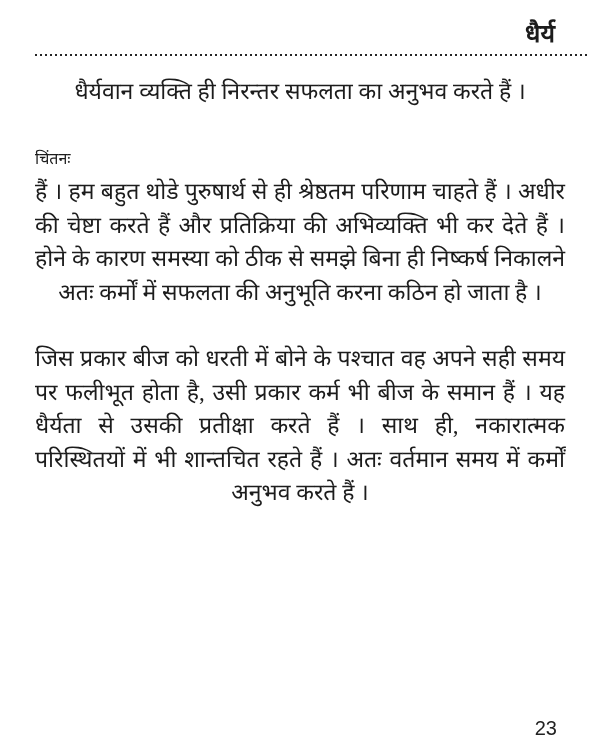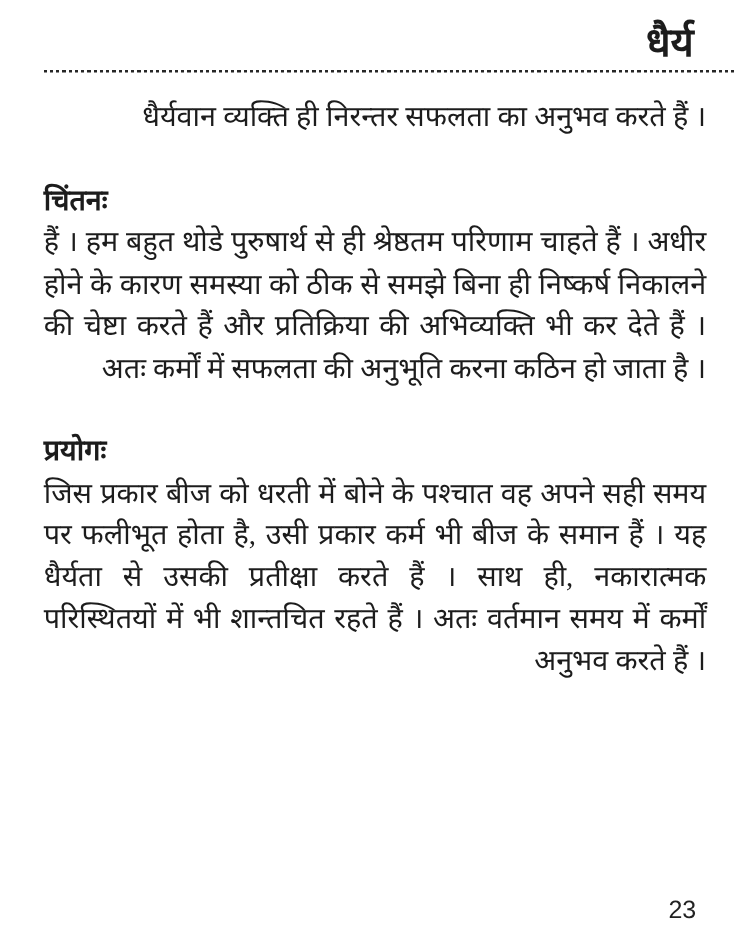--- a/index.html
+++ b/index.html
@@ -15,51 +15,51 @@
     color: #1c1c1c;
     font-family: "Liberation Serif", "DejaVu Sans", sans-serif;
     box-sizing: border-box;
     overflow: hidden;
   }
   .page-header {
     padding: 20px 45px 6px 35px;
     text-align: right;
   }
   .chapter-title {
-    font-size: 32px;
+    font-size: 25px;
     font-weight: 600;
     line-height: 28px;
   }
   .dashed-divider {
     margin: 0 12px 0 35px;
     height: 2px;
     background: repeating-linear-gradient(90deg, #262626 0 2.5px, transparent 2.5px 5px);
   }
   .content {
     padding: 19px 35px 0 35px;
   }
   .block {
     margin: 0 0 33px 0;
   }
   .line {
     font-size: 23px;
     line-height: 33.5px;
     font-weight: 500;
     white-space: nowrap;
-    text-align: right;
+    text-align: center;
   }
   .line.j {
     white-space: normal;
     text-align: justify;
     text-align-last: justify;
   }
   .section-heading {
-    font-size: 23px;
+    font-size: 16px;
     line-height: 33.5px;
-    font-weight: 700;
+    font-weight: 400;
     margin-top: 32px;
   }
   .page-number {
     position: absolute;
     right: 43px;
     bottom: 14px;
     font-family: "Liberation Sans", "DejaVu Sans", sans-serif;
     font-size: 20px;
     color: #222222;
   }
@@ -77,27 +77,26 @@
 
   <div class="content">
 
     <div class="block">
       <div class="line">धैर्यवान व्यक्ति ही निरन्तर सफलता का अनुभव करते हैं ।</div>
     </div>
 
     <div class="block">
       <div class="section-heading">चिंतनः</div>
       <div class="line j">हैं । हम बहुत थोडे पुरुषार्थ से ही श्रेष्ठतम परिणाम चाहते हैं । अधीर</div>
+      <div class="line j">की चेष्टा करते हैं और प्रतिक्रिया की अभिव्यक्ति भी कर देते हैं ।</div>
       <div class="line j">होने के कारण समस्या को ठीक से समझे बिना ही निष्कर्ष निकालने</div>
-      <div class="line j">की चेष्टा करते हैं और प्रतिक्रिया की अभिव्यक्ति भी कर देते हैं ।</div>
       <div class="line">अतः कर्मों में सफलता की अनुभूति करना कठिन हो जाता है ।</div>
     </div>
 
     <div class="block">
-      <div class="section-heading">प्रयोगः</div>
       <div class="line j">जिस प्रकार बीज को धरती में बोने के पश्चात वह अपने सही समय</div>
       <div class="line j">पर फलीभूत होता है, उसी प्रकार कर्म भी बीज के समान हैं । यह</div>
       <div class="line j">धैर्यता से उसकी प्रतीक्षा करते हैं ।  साथ ही,  नकारात्मक</div>
       <div class="line j">परिस्थितयों में भी शान्तचित रहते हैं । अतः वर्तमान समय में कर्मों</div>
       <div class="line">अनुभव करते हैं ।</div>
     </div>
 
   </div>
 
   <div class="page-number">23</div>

